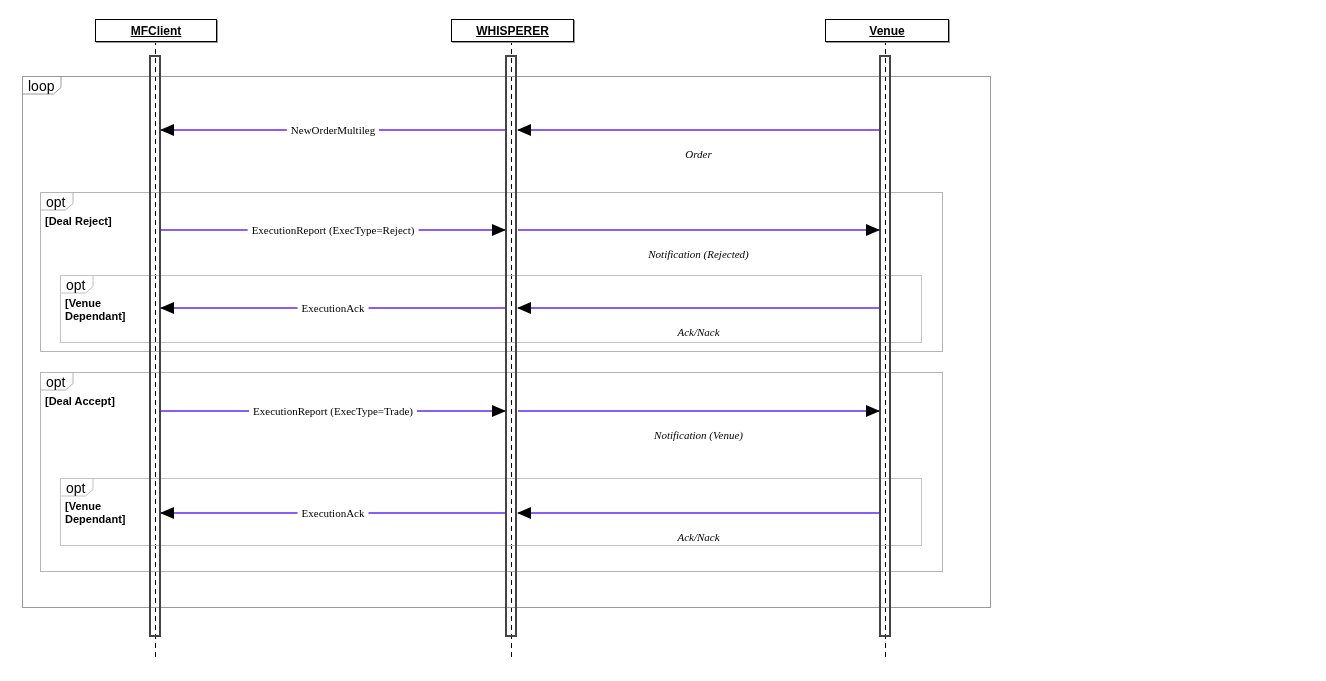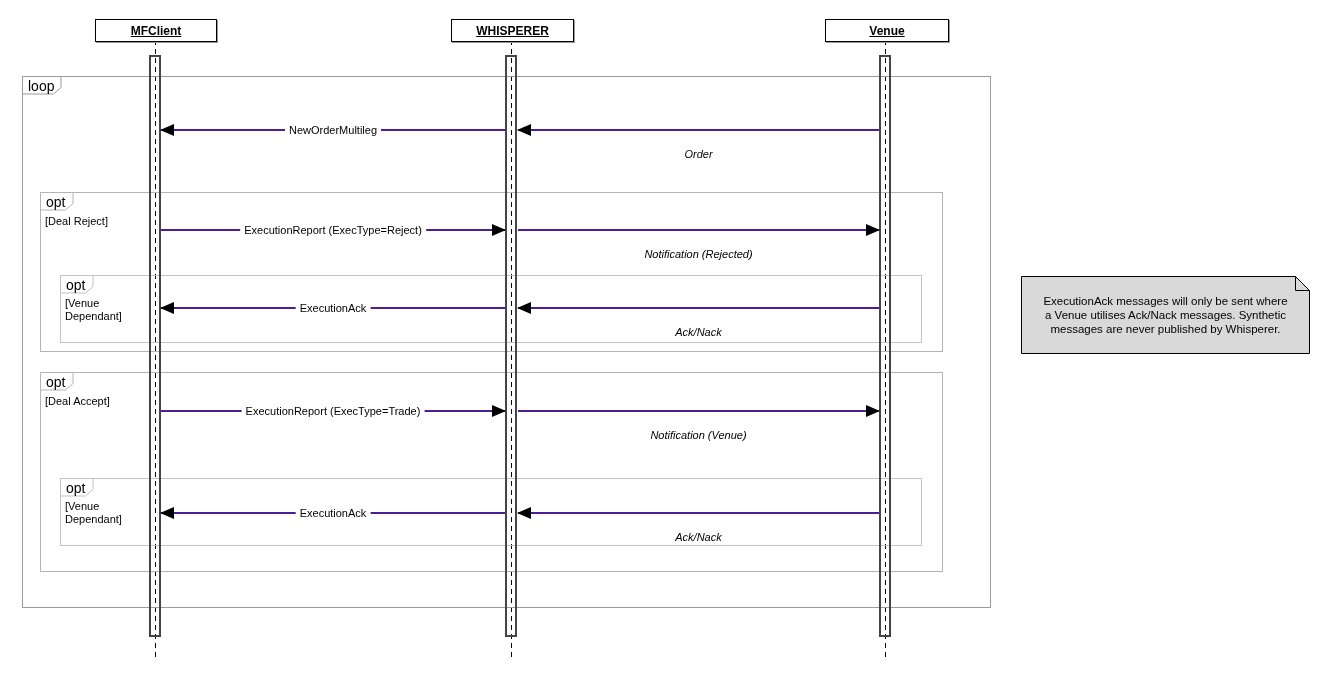--- a/index.html
+++ b/index.html
@@ -29,24 +29,24 @@
   .frag.loop{border:1px solid #9a9a9a;}
   .frag.opt{border:1px solid #b4b4b4;}
   .frag.optin{border:1px solid #c3c3c3;}
   .frag-tab{position:absolute;top:-1px;left:-1px;z-index:4;}
   .frag-tab svg{display:block;}
   .frag-tab .tab-label{
     position:absolute;top:2px;left:6px;font-size:14px;color:#000;white-space:nowrap;
   }
   .guard{
     position:absolute;font-size:11px;line-height:13px;color:#000;
-    white-space:pre-line;z-index:4;
+    white-space:pre-line;z-index:4;font-weight:bold;
   }
   
-  .msg{position:absolute;height:0;border-top:2px solid #4c1d95;z-index:5;}
+  .msg{position:absolute;height:0;border-top:2px solid #8b5cf6;z-index:5;font-family:Liberation Serif, serif;}
   .msg .label{
     position:absolute;left:50%;top:-1px;transform:translate(-50%,-50%);
     background:#ffffff;padding:0 4px;font-size:11px;white-space:nowrap;color:#000;
   }
   .msg .label.italic{font-style:italic;margin-top:24px;}
   .msg .head-l{
     position:absolute;left:-1px;top:-7px;width:0;height:0;
     border-top:6px solid transparent;border-bottom:6px solid transparent;
     border-right:14px solid #000;
   }
@@ -176,25 +176,14 @@
 
   <div class="msg" style="left:161px;top:512px;width:344px">
     <span class="head-l"></span>
     <span class="label">ExecutionAck</span>
   </div>
   <div class="msg" style="left:518px;top:512px;width:361px">
     <span class="head-l"></span>
     <span class="label italic">Ack/Nack</span>
   </div>
 
-  <div class="note">
-    <svg width="289" height="78">
-      <path d="M0.5,0.5 H274.5 L288.5,14.5 V77.5 H0.5 Z" stroke="#000000" fill="#d9d9d9"></path>
-      <path d="M274.5,0.5 V14.5 H288.5" fill="none" stroke="#000000"></path>
-    </svg>
-    <div class="note-text">
-      <div>ExecutionAck messages will only be sent where</div>
-      <div>a Venue utilises Ack/Nack messages. Synthetic</div>
-      <div>messages are never published by Whisperer.</div>
-    </div>
-  </div>
 
 </div>
 
 </body></html>

